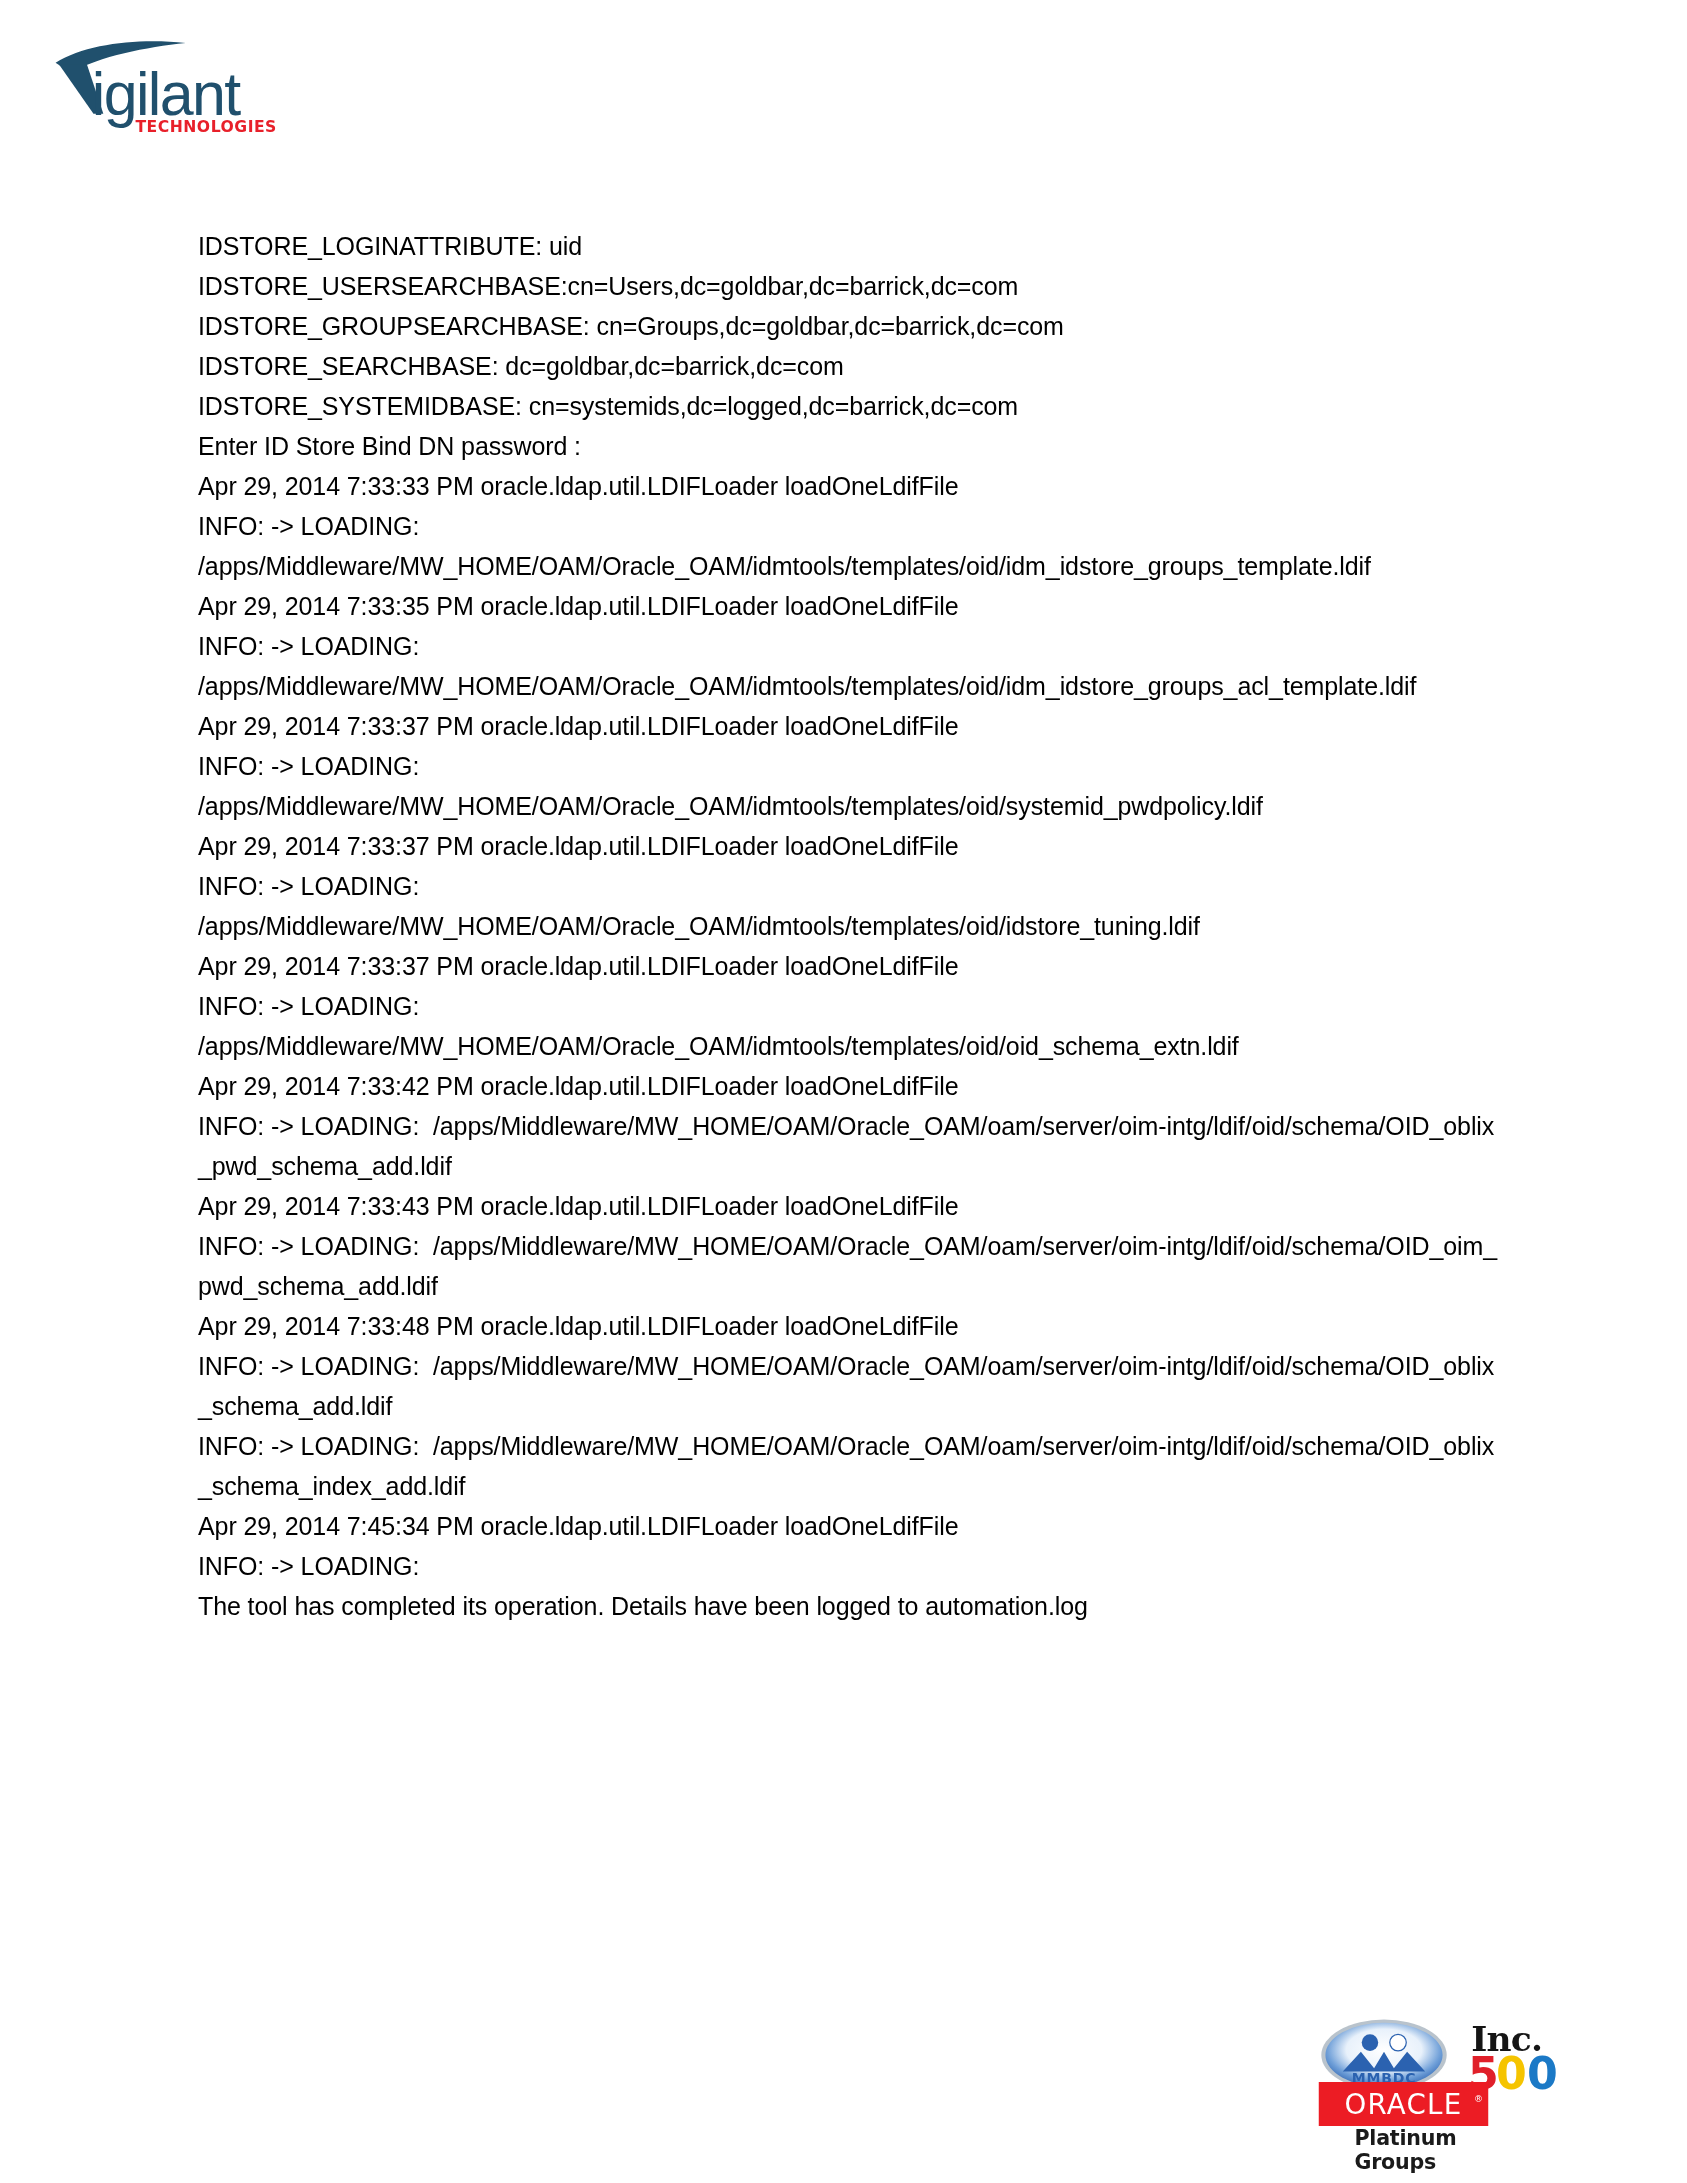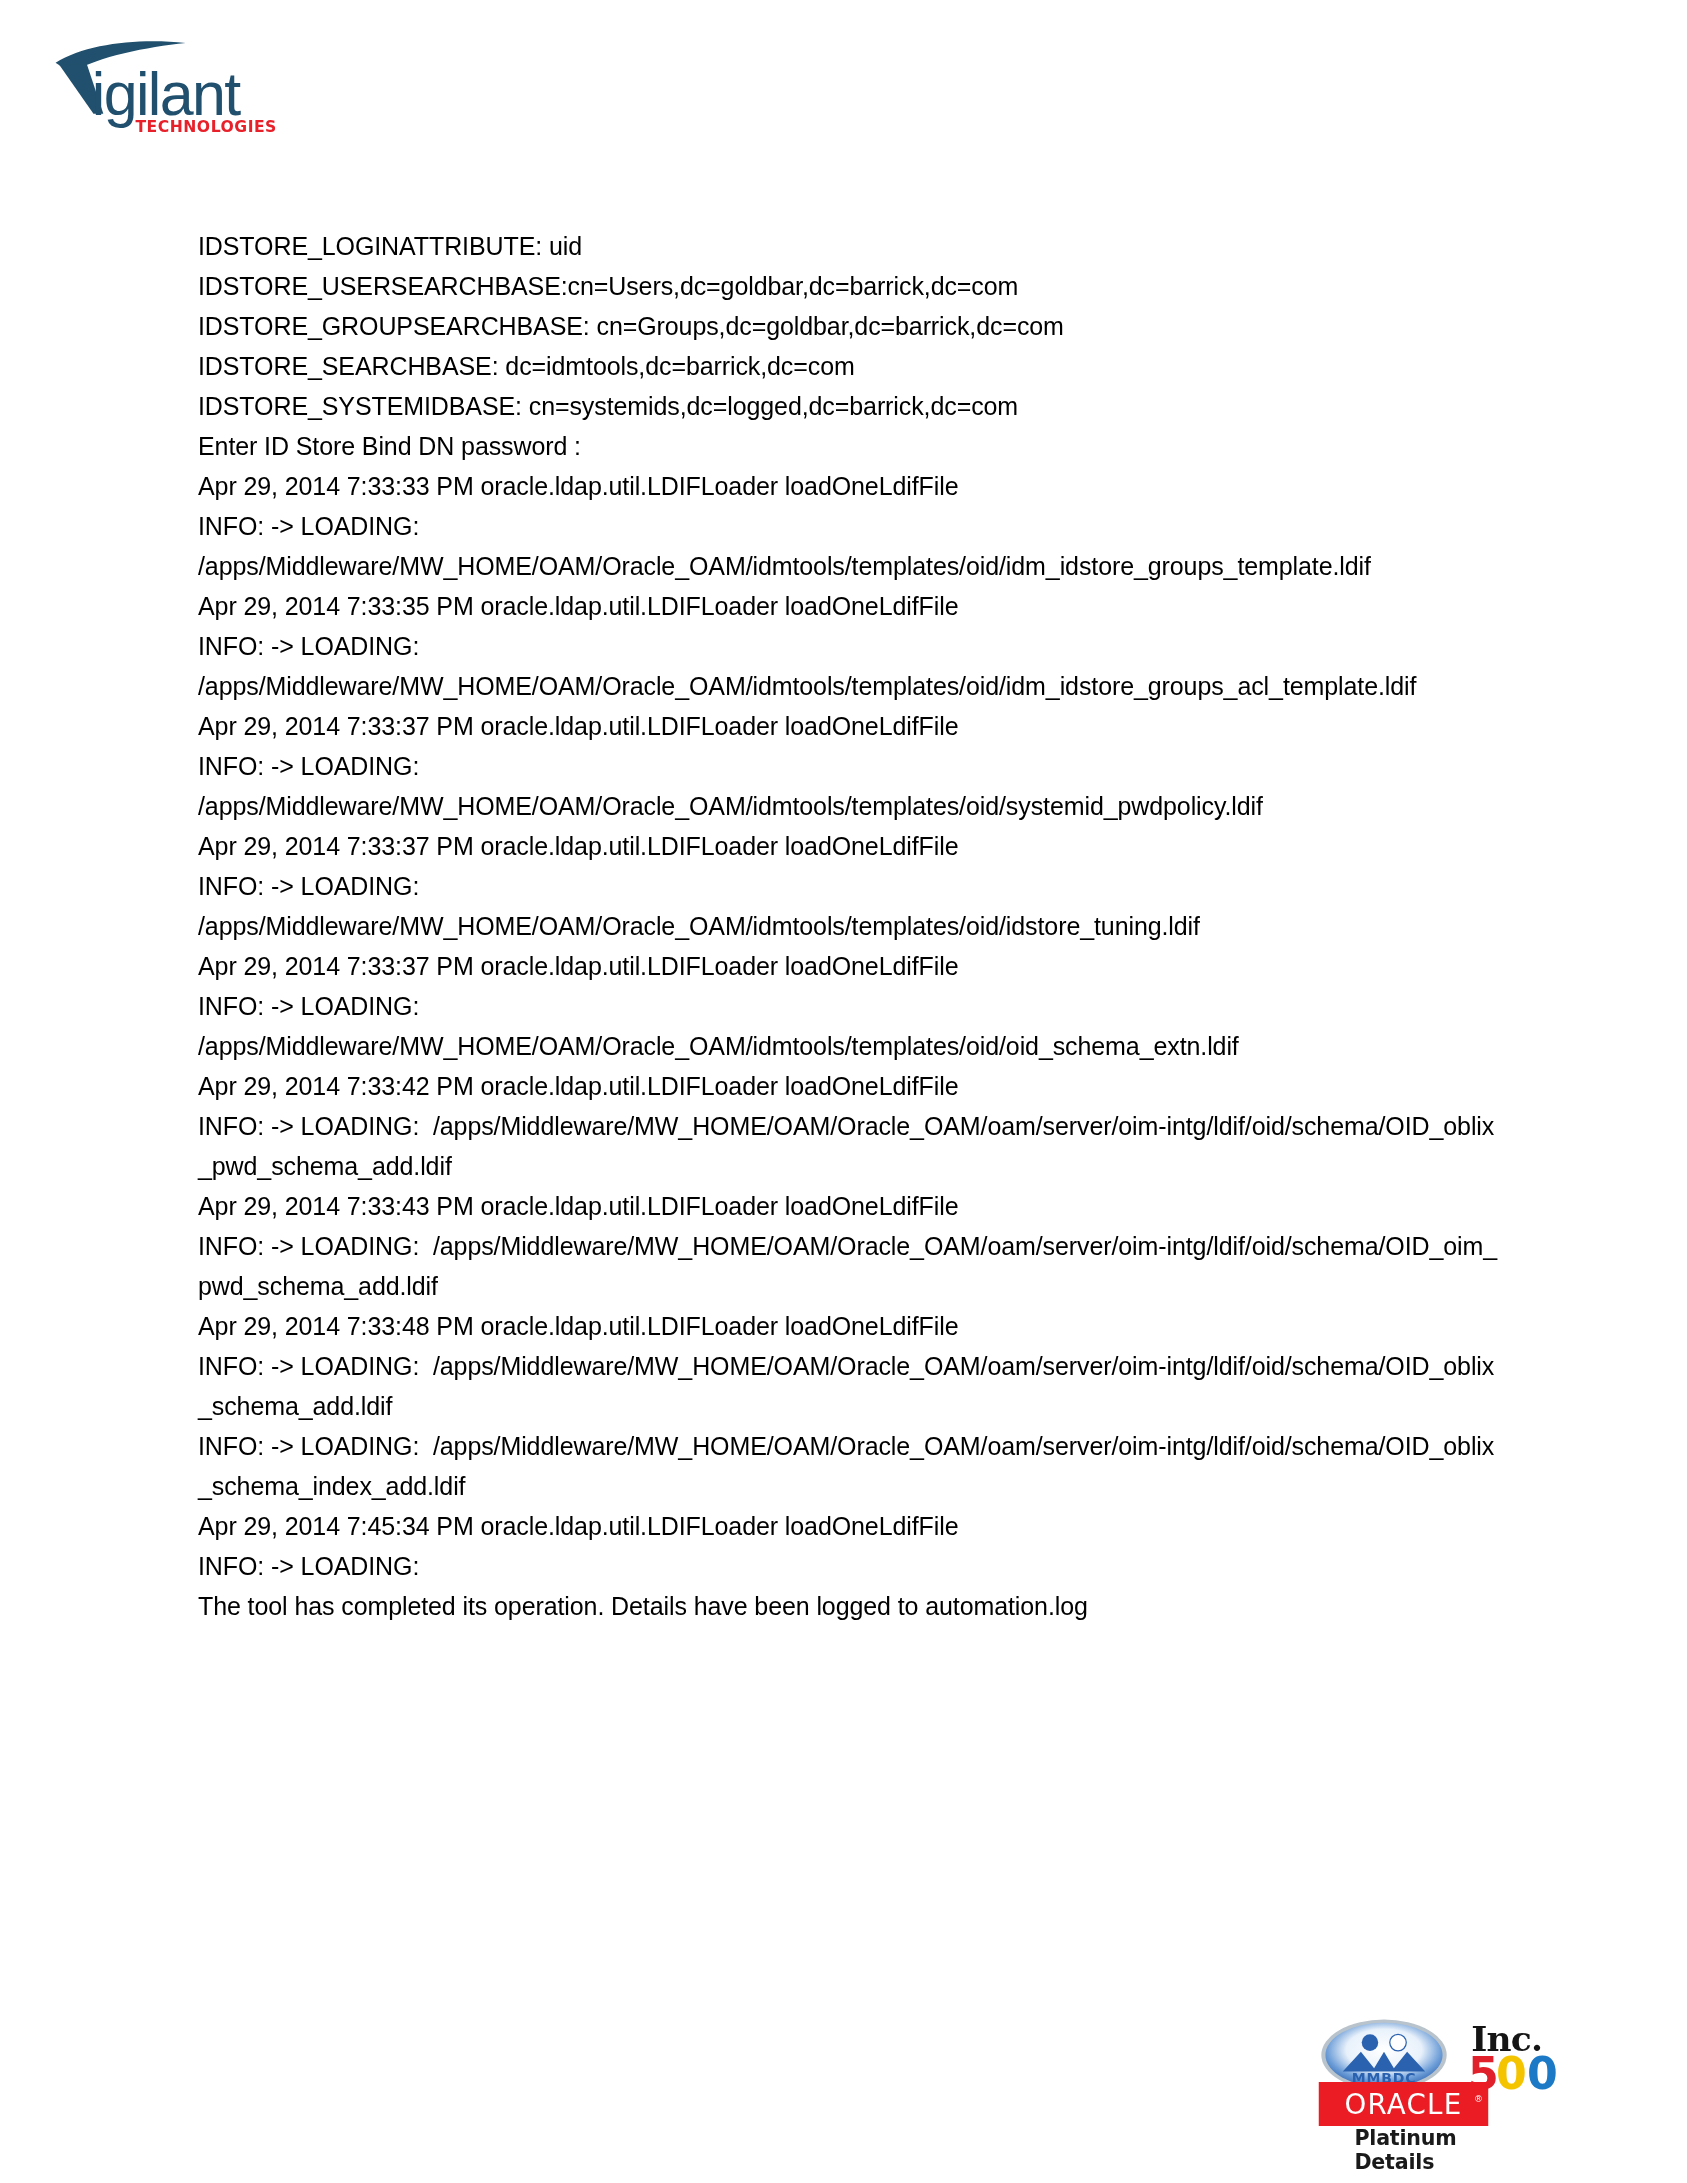--- a/index.html
+++ b/index.html
@@ -90,21 +90,21 @@
     <text x="52" y="100" font-family="'Liberation Sans', sans-serif" font-size="74" font-weight="400" fill="#20506d" letter-spacing="-2">igilant</text>
 
     <text x="105" y="120" font-family="'DejaVu Sans', sans-serif" font-size="19" font-weight="bold" fill="#e8202a" letter-spacing="0.6">TECHNOLOGIES</text>
   </svg>
 </div>
 
 <div id="log-body">
     <div class="log-line">IDSTORE_LOGINATTRIBUTE: uid</div>
     <div class="log-line">IDSTORE_USERSEARCHBASE:cn=Users,dc=goldbar,dc=barrick,dc=com</div>
     <div class="log-line">IDSTORE_GROUPSEARCHBASE: cn=Groups,dc=goldbar,dc=barrick,dc=com</div>
-    <div class="log-line">IDSTORE_SEARCHBASE: dc=idmtools,dc=barrick,dc=com</div>
+    <div class="log-line">IDSTORE_SEARCHBASE: dc=goldbar,dc=barrick,dc=com</div>
     <div class="log-line">IDSTORE_SYSTEMIDBASE: cn=systemids,dc=logged,dc=barrick,dc=com</div>
     <div class="log-line">Enter ID Store Bind DN password :</div>
     <div class="log-line">Apr 29, 2014 7:33:33 PM oracle.ldap.util.LDIFLoader loadOneLdifFile</div>
     <div class="log-line">INFO: -&gt; LOADING:</div>
     <div class="log-line">/apps/Middleware/MW_HOME/OAM/Oracle_OAM/idmtools/templates/oid/idm_idstore_groups_template.ldif</div>
     <div class="log-line">Apr 29, 2014 7:33:35 PM oracle.ldap.util.LDIFLoader loadOneLdifFile</div>
     <div class="log-line">INFO: -&gt; LOADING:</div>
     <div class="log-line">/apps/Middleware/MW_HOME/OAM/Oracle_OAM/idmtools/templates/oid/idm_idstore_groups_acl_template.ldif</div>
     <div class="log-line">Apr 29, 2014 7:33:37 PM oracle.ldap.util.LDIFLoader loadOneLdifFile</div>
     <div class="log-line">INFO: -&gt; LOADING:</div>
@@ -160,17 +160,17 @@
   <div class="footer-row" id="footer-row-bottom">
 
     <svg id="oracle-logo" viewBox="0 0 208 54" xmlns="http://www.w3.org/2000/svg">
       <rect x="0" y="0" width="208" height="54" fill="#ec1c24"></rect>
       <text x="104" y="39" text-anchor="middle" font-family="'DejaVu Sans', sans-serif" font-size="34" fill="#ffffff" letter-spacing="1.5">ORACLE</text>
       <text x="196" y="24" text-anchor="middle" font-family="'DejaVu Sans', sans-serif" font-size="11" fill="#ffffff">®</text>
     </svg>
 
     <div id="oracle-partner-text">
       <div>Platinum</div>
-      <div>Details</div>
+      <div>Groups</div>
     </div>
   </div>
 </div>
 
 
 </body></html>

